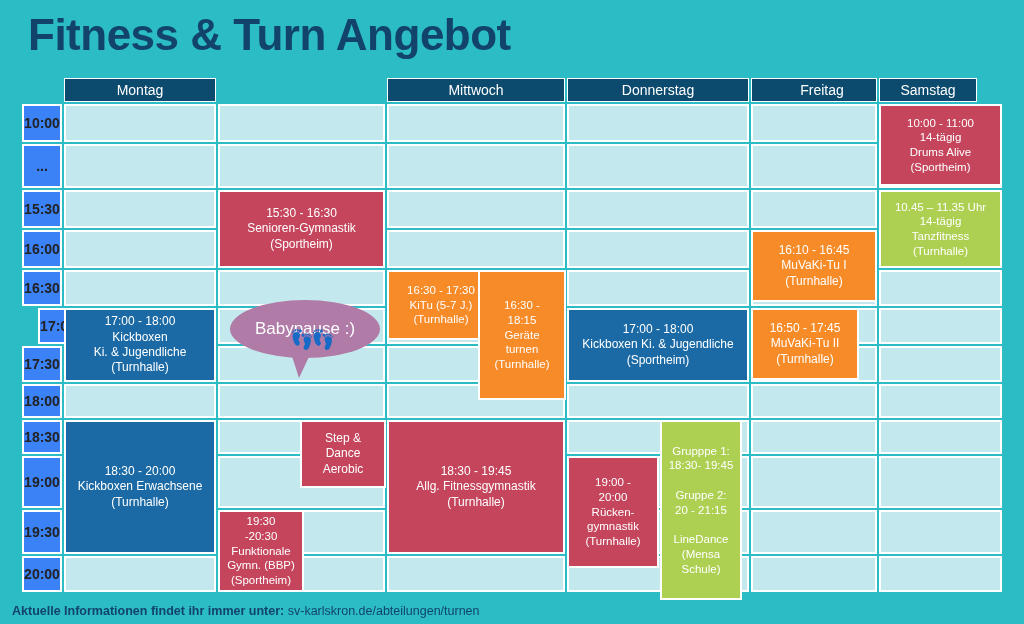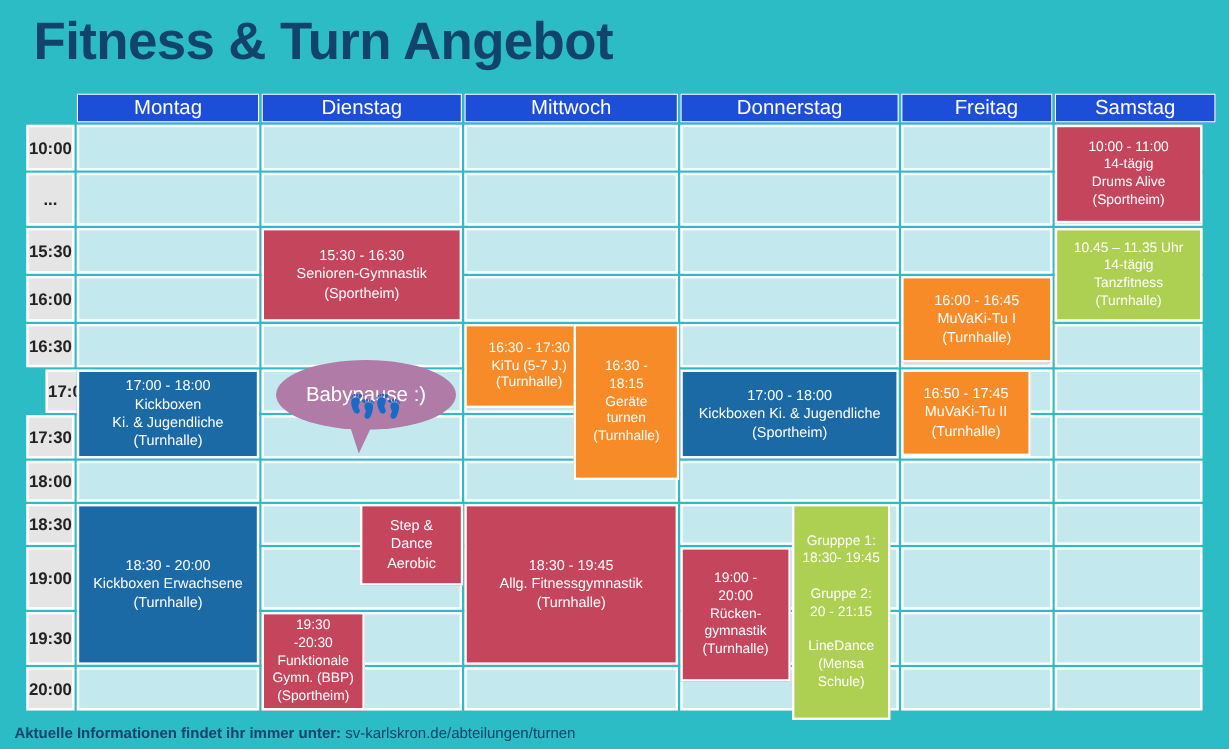--- a/index.html
+++ b/index.html
@@ -34,30 +34,30 @@
   }
   .grid {
     position: absolute;
     inset: 0;
   }
   .hdr-cell, .time-cell, .slot-cell, .event {
     position: absolute;
     box-sizing: border-box;
   }
   .hdr-cell {
-    background: #1d4ed8;
+    background: #0c4a6e;
     color: #ffffff;
-    font-size: 17px;
+    font-size: 14px;
     display: flex;
     align-items: center;
     justify-content: center;
     border: 1px solid #ffffff;
   }
   .time-cell {
-    background: #e5e5e5;
+    background: #3b82f6;
     color: #222222;
     font-size: 14px;
     font-weight: bold;
     display: flex;
     align-items: center;
     justify-content: center;
     border: 2px solid #ffffff;
   }
   .slot-cell {
     background: #c3e9ee;
@@ -132,33 +132,30 @@
 </head>
 <body>
 
 <div id="page-title">Fitness &amp; Turn Angebot</div>
 
 <div id="schedule">
   <div class="grid" id="grid-root">
       <div class="hdr-cell" style="left: 42px; top: 0px; width: 152px; height: 24px;">
         <span>Montag</span>
       </div>
-      <div class="hdr-cell" style="left: 196px; top: 0px; width: 167px; height: 24px;">
-        <span>Dienstag</span>
-      </div>
       <div class="hdr-cell" style="left: 365px; top: 0px; width: 178px; height: 24px;">
         <span>Mittwoch</span>
       </div>
       <div class="hdr-cell" style="left: 545px; top: 0px; width: 182px; height: 24px;">
         <span>Donnerstag</span>
       </div>
       <div class="hdr-cell" style="left: 729px; top: 0px; width: 126px; height: 24px; padding-left: 16px;">
         <span>Freitag</span>
       </div>
-      <div class="hdr-cell" style="left: 857px; top: 0px; width: 134px; height: 24px;">
+      <div class="hdr-cell" style="left: 857px; top: 0px; width: 98px; height: 24px;">
         <span>Samstag</span>
       </div>
       <div class="time-cell" style="left: 0px; top: 26px; width: 40px; height: 38px;">
         <span>10:00</span>
       </div>
       <div class="slot-cell" style="left: 42px; top: 26px; width: 152px; height: 38px;"></div>
       <div class="slot-cell" style="left: 196px; top: 26px; width: 167px; height: 38px;"></div>
       <div class="slot-cell" style="left: 365px; top: 26px; width: 178px; height: 38px;"></div>
       <div class="slot-cell" style="left: 545px; top: 26px; width: 182px; height: 38px;"></div>
       <div class="slot-cell" style="left: 729px; top: 26px; width: 126px; height: 38px;"></div>
@@ -324,21 +321,21 @@
         <span class="ln">18:30- 19:45</span>
         <span class="ln">&nbsp;</span>
         <span class="ln">Gruppe 2:</span>
         <span class="ln">20 - 21:15</span>
         <span class="ln">&nbsp;</span>
         <span class="ln">LineDance</span>
         <span class="ln">(Mensa</span>
         <span class="ln">Schule)</span>
       </div>
       <div class="event ev-orange" style="left: 729px; top: 152px; width: 126px; height: 72px; font-size: 12px;">
-        <span class="ln">16:00 - 16:45</span>
+        <span class="ln">16:10 - 16:45</span>
         <span class="ln">MuVaKi-Tu I</span>
         <span class="ln">(Turnhalle)</span>
       </div>
       <div class="event ev-orange" style="left: 729px; top: 230px; width: 108px; height: 72px; font-size: 12px;">
         <span class="ln">16:50 - 17:45</span>
         <span class="ln">MuVaKi-Tu II</span>
         <span class="ln">(Turnhalle)</span>
       </div>
       <div class="event ev-red" style="left: 857px; top: 26px; width: 123px; height: 82px; font-size: 11.5px;">
         <span class="ln">10:00 - 11:00</span>

